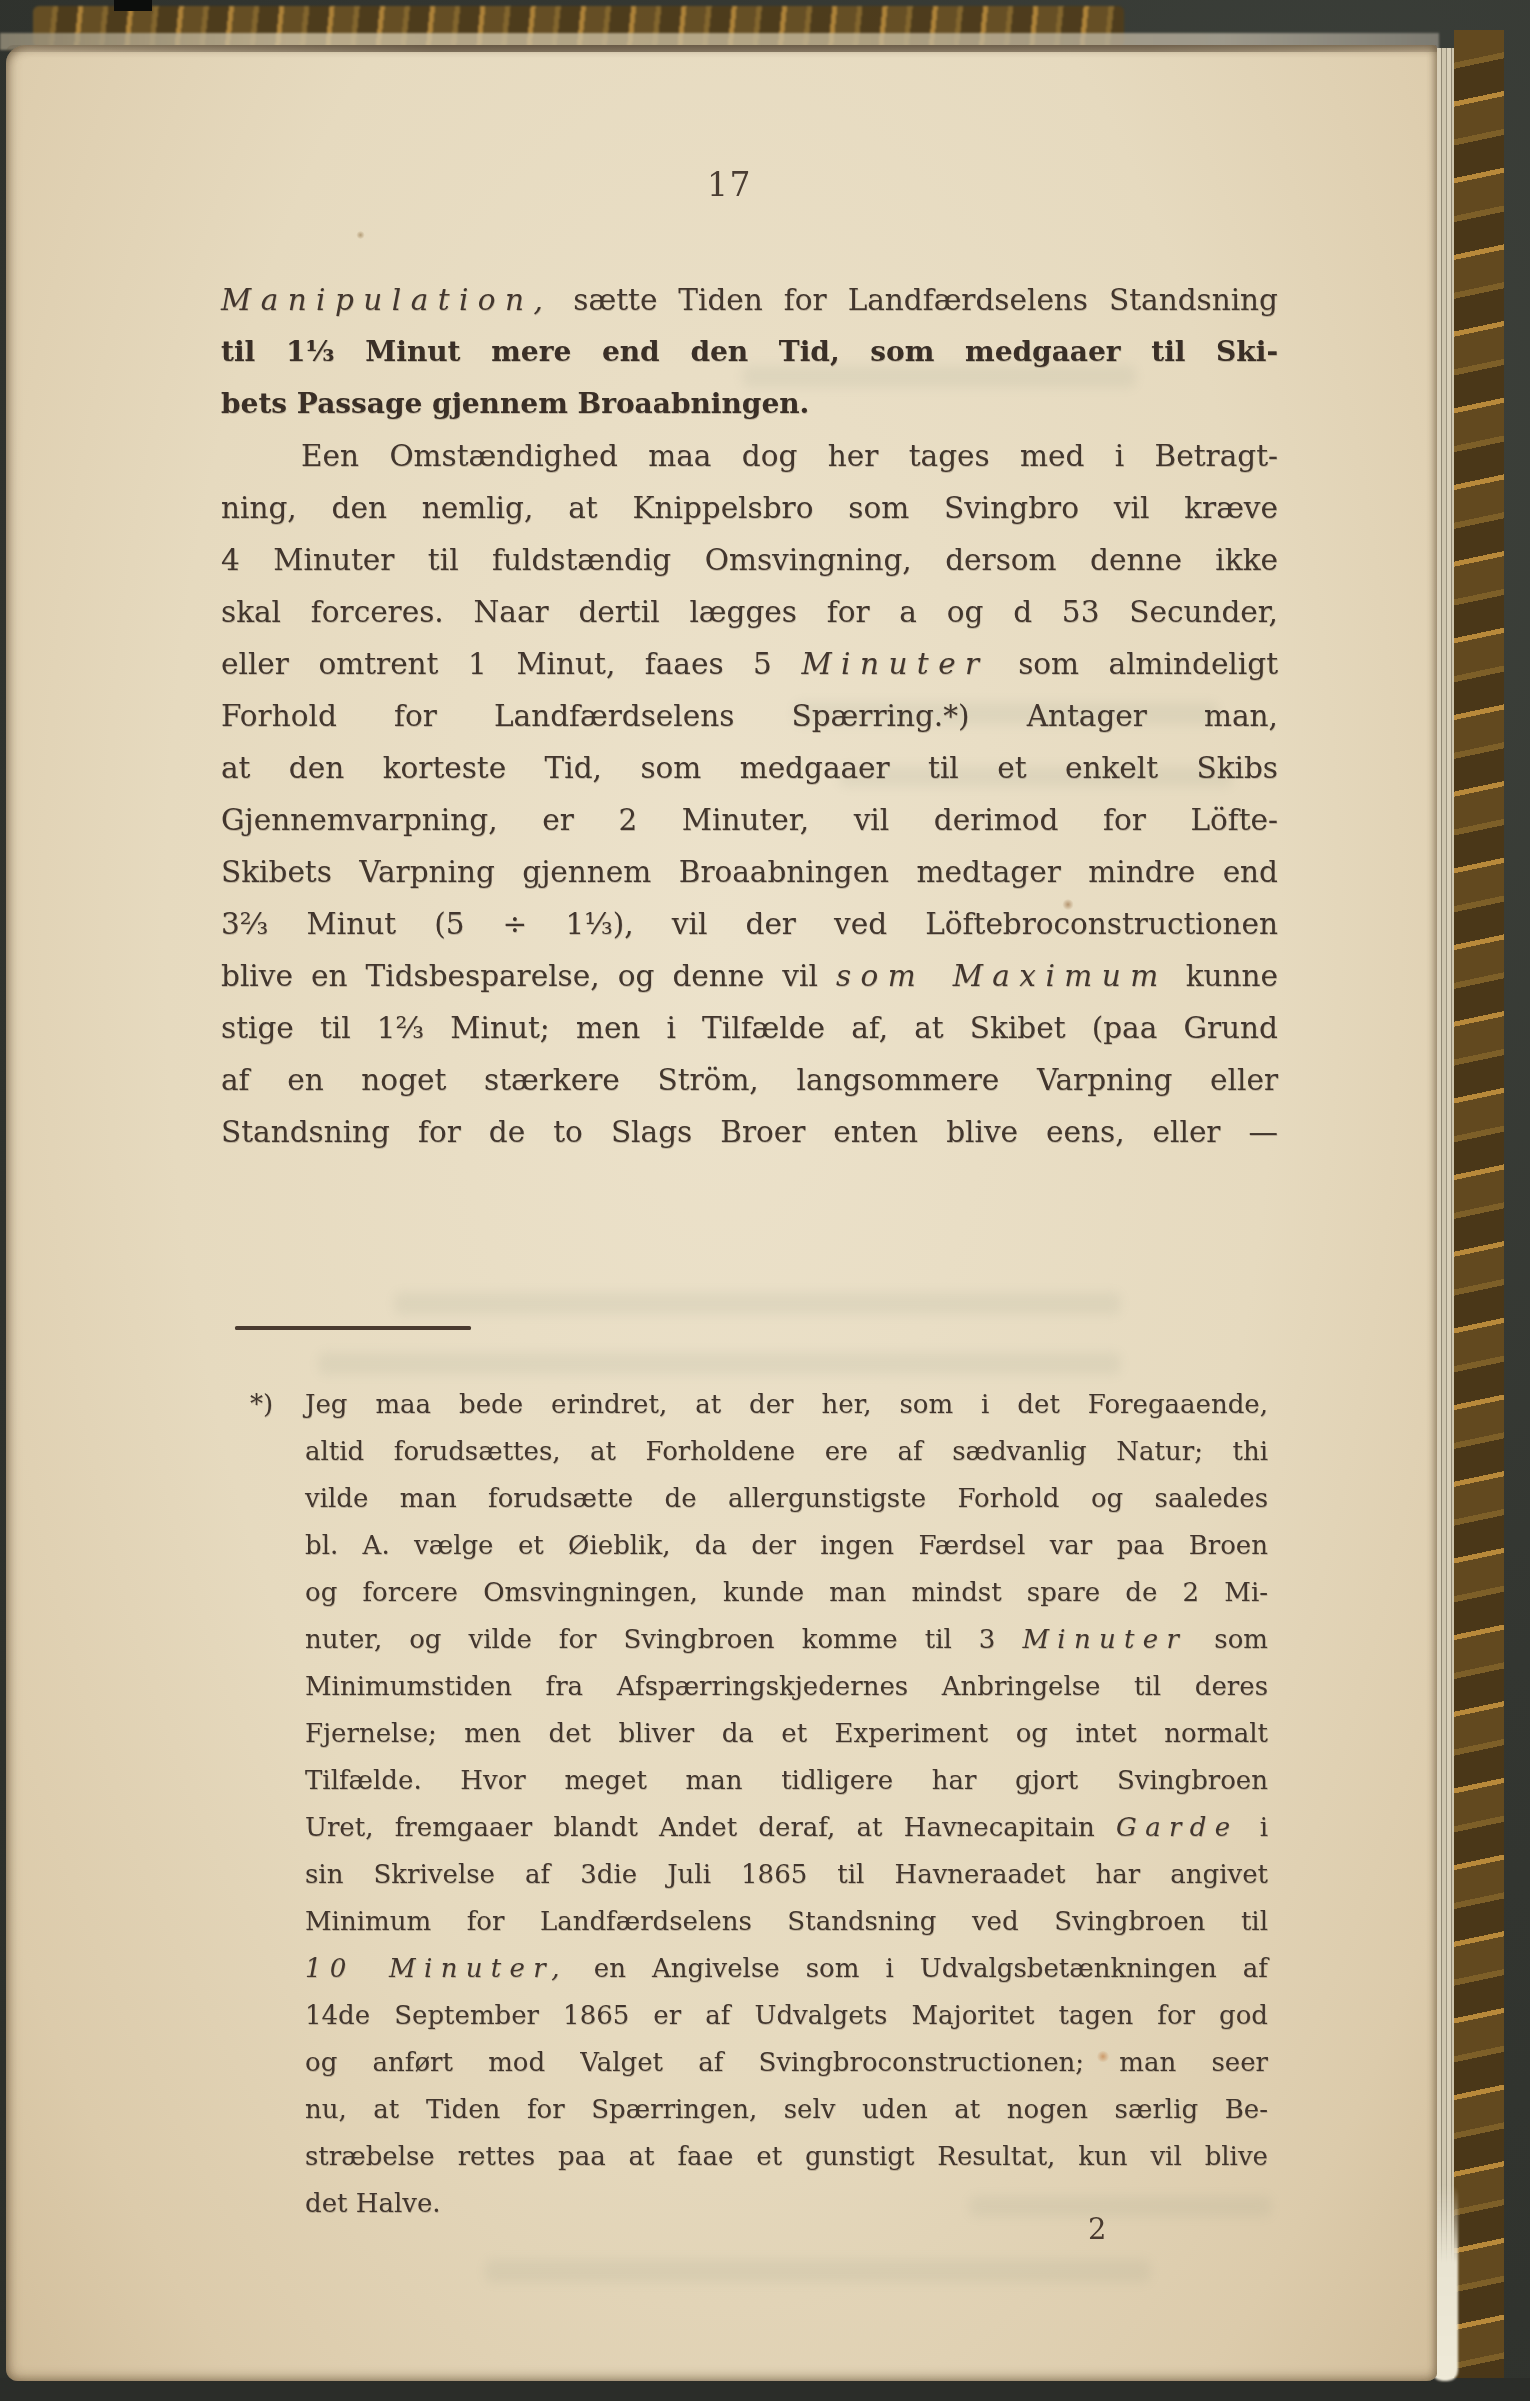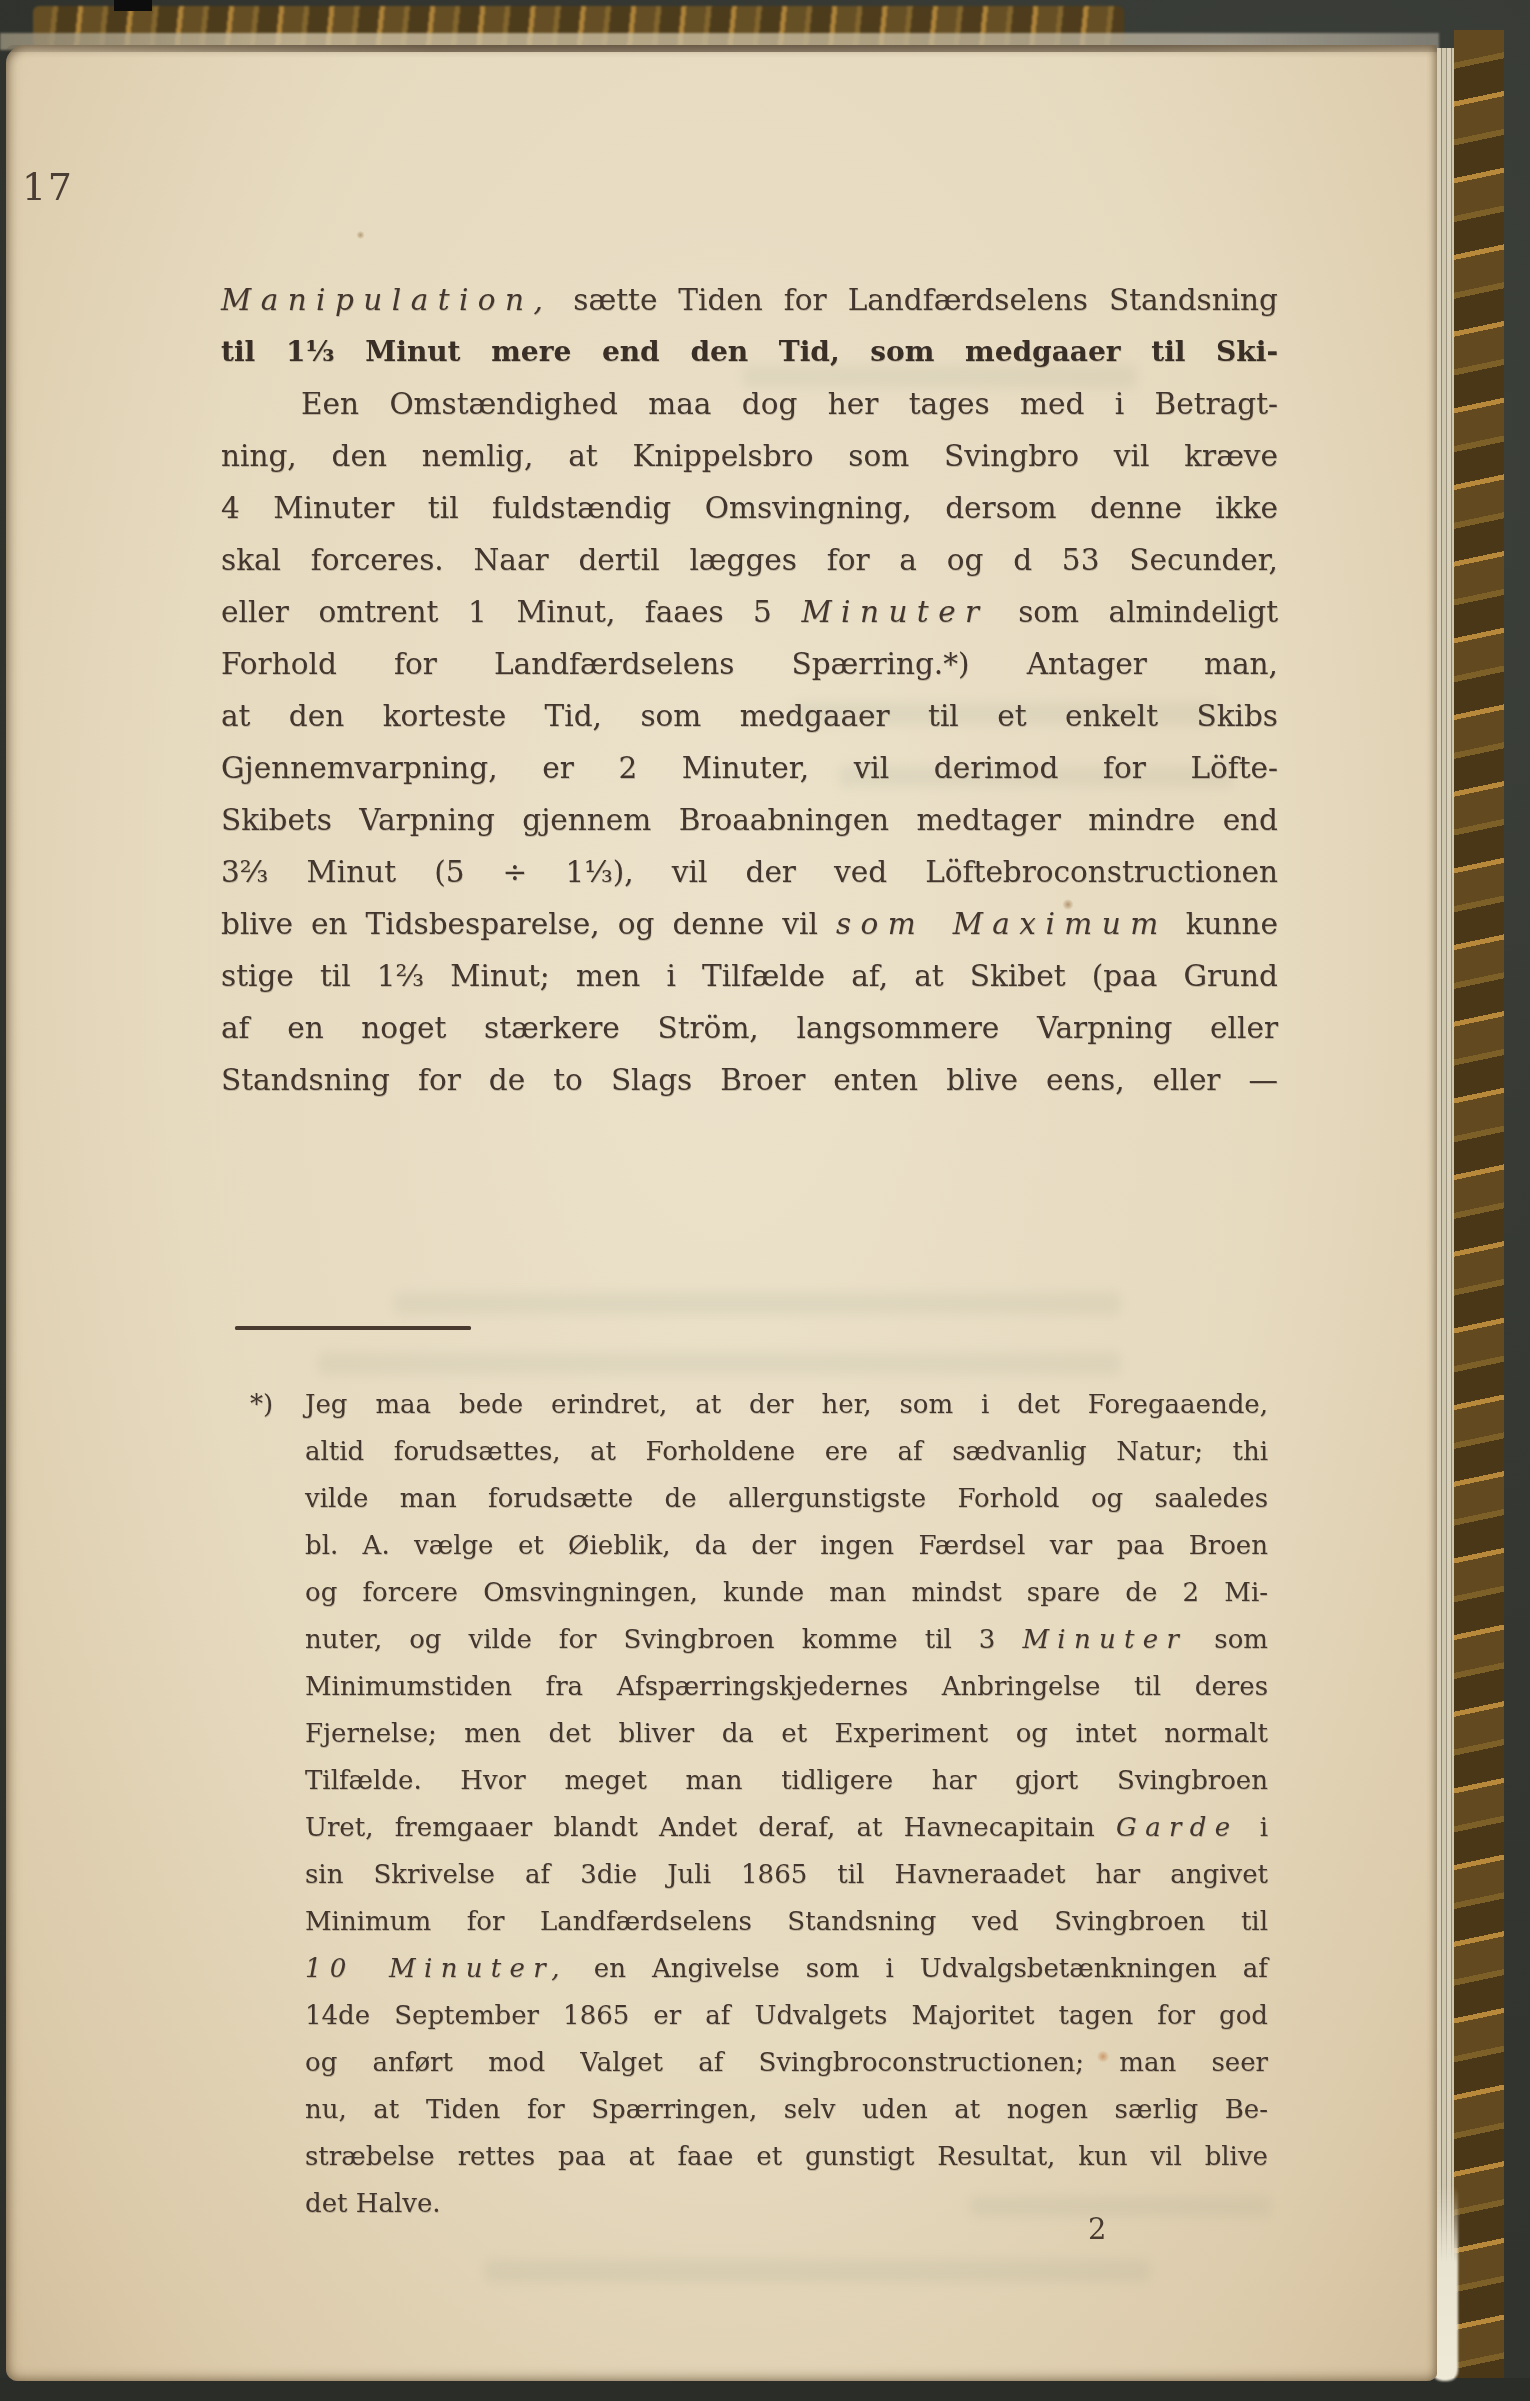--- a/index.html
+++ b/index.html
@@ -52,22 +52,22 @@
       inset 0 -4.5px 10.6px rgba(90,70,40,.28);
     color:#42362e;
   }
   .page::before{ 
     content:"";position:absolute;left:0;right:0;top:0;height:6.8px;
     background:linear-gradient(90deg,rgba(70,55,38,.15),rgba(70,55,38,.62) 30%,rgba(70,55,38,.5) 80%,rgba(70,55,38,.2));
     border-radius:21px 4.5px 0 0;
   }
   
   .pagenum{
-    position:absolute;left:16px;top:120px;width:100%;
-    font-size:38px;letter-spacing:1.5px;color:#4a3d33;
+    position:absolute;left:8px;top:120px;width:100%;text-align:center;
+    font-size:33px;letter-spacing:1.5px;color:#4a3d33;
   }
   .main-block{position:absolute;left:215px;top:229px;width:1057px;font-size:29.5px;}
   .main-block .tline{line-height:52px;height:52px;}
   .fn-block{position:absolute;left:299px;top:1336px;width:963px;font-size:26px;}
   .fn-block .tline{line-height:47px;height:47px;}
   .tline{
     text-align:justify;text-align-last:justify;white-space:normal;
     text-shadow:0.5px 0.6px 0.5px rgba(72,56,40,.25);
   }
   .tline.end{text-align-last:left;}
@@ -115,20 +115,21 @@
     <div class="ghost g7"></div>
     <div class="spot s1"></div>
     <div class="spot s2"></div>
     <div class="spot s3"></div>
 
     <div class="pagenum">17</div>
 
     <div class="main-block">
         <div class="tline"><span class="seg-sp">Manipulation,</span><span class="seg-n"> sætte Tiden for Landfærdselens Standsning</span></div>
         <div class="tline b"><span class="seg-n">til 1¹⁄₃ Minut mere end den Tid, som medgaaer til Ski-</span></div>
+        <div class="tline b end"><span class="seg-n">bets Passage gjennem Broaabningen.</span></div>
         <div class="tline ind"><span class="seg-n">Een Omstændighed maa dog her tages med i Betragt-</span></div>
         <div class="tline"><span class="seg-n">ning, den nemlig, at Knippelsbro som Svingbro vil kræve</span></div>
         <div class="tline"><span class="seg-n">4 Minuter til fuldstændig Omsvingning, dersom denne ikke</span></div>
         <div class="tline"><span class="seg-n">skal forceres. Naar dertil lægges for a og d 53 Secunder,</span></div>
         <div class="tline"><span class="seg-n">eller omtrent 1 Minut, faaes 5 </span><span class="seg-sp">Minuter</span><span class="seg-n"> som almindeligt</span></div>
         <div class="tline"><span class="seg-n">Forhold for Landfærdselens Spærring.*) Antager man,</span></div>
         <div class="tline"><span class="seg-n">at den korteste Tid, som medgaaer til et enkelt Skibs</span></div>
         <div class="tline"><span class="seg-n">Gjennemvarpning, er 2 Minuter, vil derimod for Löfte-</span></div>
         <div class="tline"><span class="seg-n">Skibets Varpning gjennem Broaabningen medtager mindre end</span></div>
         <div class="tline"><span class="seg-n">3²⁄₃ Minut (5 ÷ 1¹⁄₃), vil der ved Löftebroconstructionen</span></div>

